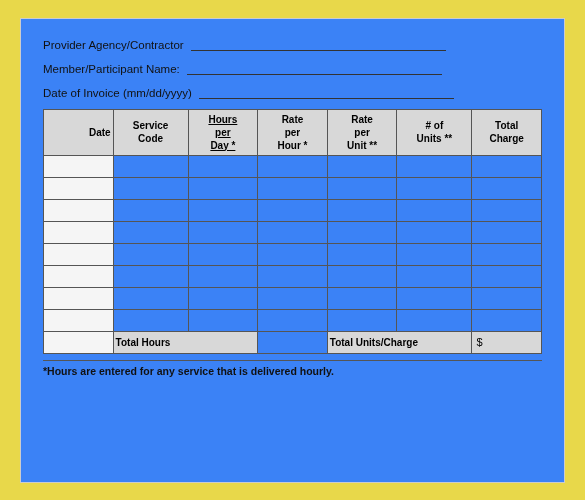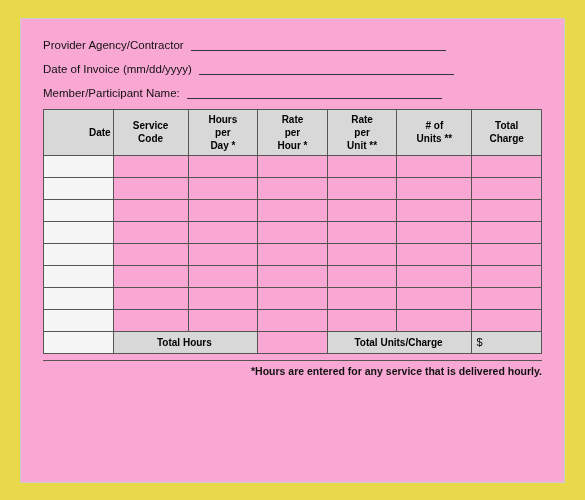--- a/index.html
+++ b/index.html
@@ -7,21 +7,21 @@
       background: #e8d84a;
       width: 585px;
       height: 500px;
       font-family: Arial, sans-serif;
       font-size: 11px;
       display: flex;
       align-items: center;
       justify-content: center;
     }
     .page {
-      background: #f9a8d4;
+      background: #3b82f6;
       width: 545px;
       min-height: 465px;
       padding: 18px 22px 14px 22px;
       border: 1px solid #ccc;
     }
     .field-row {
       margin-bottom: 10px;
       font-size: 11.5px;
       color: #111;
     }
@@ -59,65 +59,64 @@
       text-align: center;
       vertical-align: middle;
     }
     td.date-col {
       background: #f5f5f5;
     }
     td.label-cell {
       background: #d8d8d8;
       font-weight: bold;
       font-size: 10px;
-      text-align: center;
+      text-align: left;
       padding-right: 4px;
     }
     td.dollar-cell {
       background: #d8d8d8;
       font-size: 11px;
       text-align: left;
       padding-left: 4px;
     }
     .footer-notes {
       margin-top: 6px;
       font-size: 10.5px;
       color: #111;
       border-top: 1px solid #555;
       padding-top: 4px;
-      text-align: right;
     }
     .footer-notes p {
       margin-bottom: 2px;
     }
     .col-date { width: 13%; text-align: right; }
     .col-service { width: 14%; }
-    .col-hours { width: 13%; }
+    .col-hours { width: 13%; text-decoration: underline; }
     .col-rate-hour { width: 13%; }
     .col-rate-unit { width: 13%; }
     .col-units { width: 14%; }
     .col-total { width: 13%; }
   </style>
 </head>
 <body>
 
 <div class="page">
 
   <div class="field-row">
     <span>Provider Agency/Contractor</span>
     <span class="field-line field-line-long"></span>
   </div>
 
   <div class="field-row">
+    <span>Member/Participant Name:</span>
+    <span class="field-line field-line-long"></span>
+  </div>
+
+  <div class="field-row">
     <span>Date of Invoice (mm/dd/yyyy)</span>
-    <span class="field-line field-line-long"></span>
-  </div>
-
-  <div class="field-row">
-    <span>Member/Participant Name:</span>
     <span class="field-line field-line-long"></span>
   </div>
 
   <table>
     <thead>
       <tr>
         <th class="col-date">Date</th>
         <th class="col-service">Service<br>Code</th>
         <th class="col-hours">Hours<br>per<br>Day *</th>
         <th class="col-rate-hour">Rate<br>per<br>Hour *</th>

